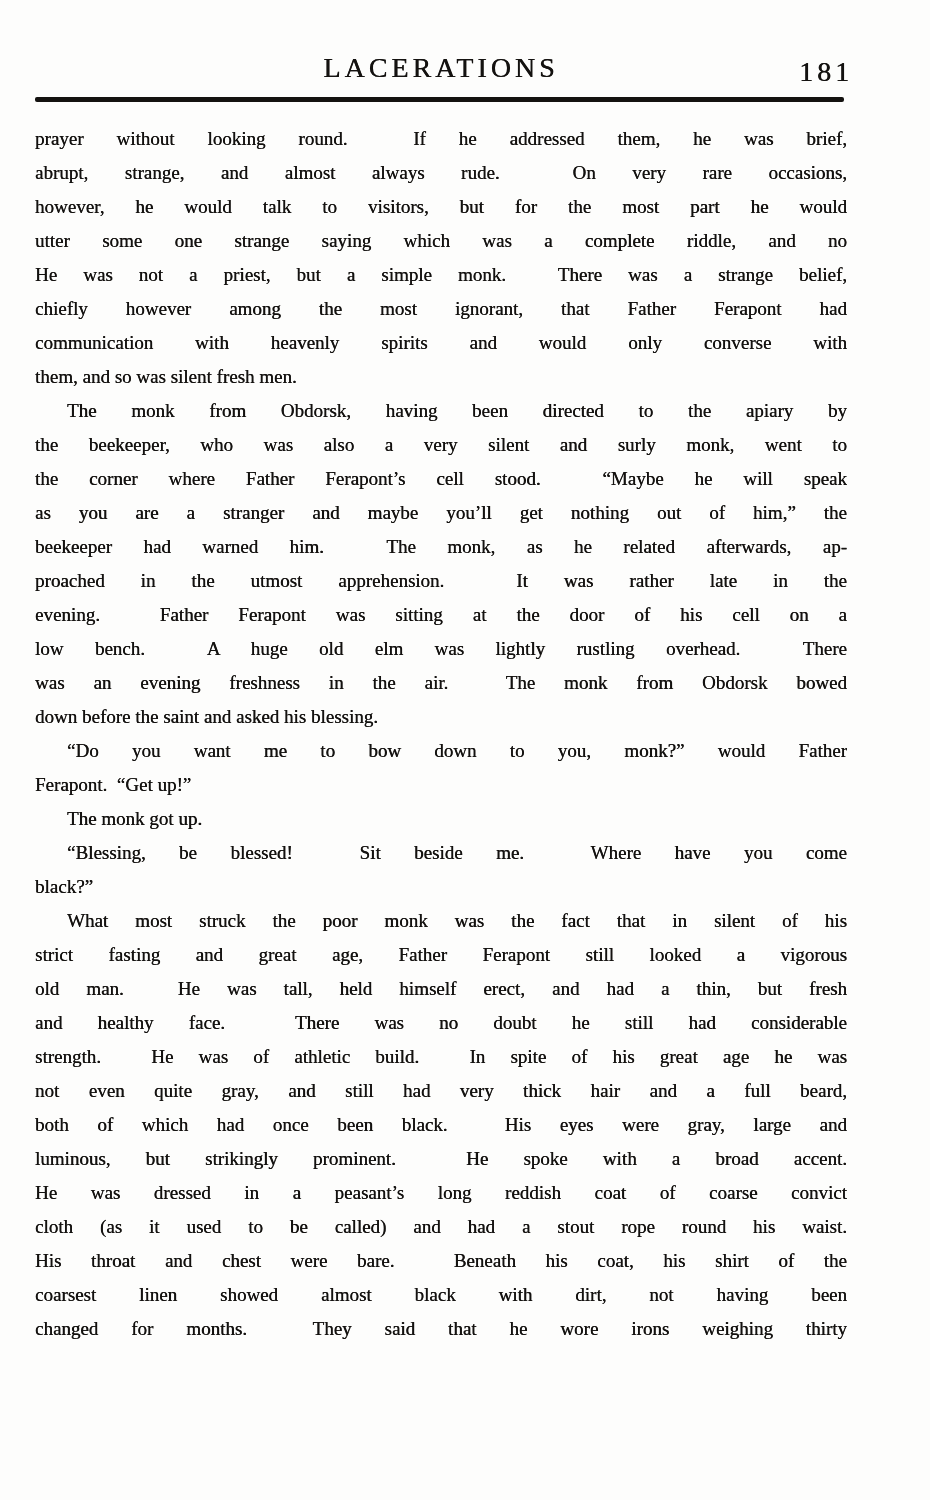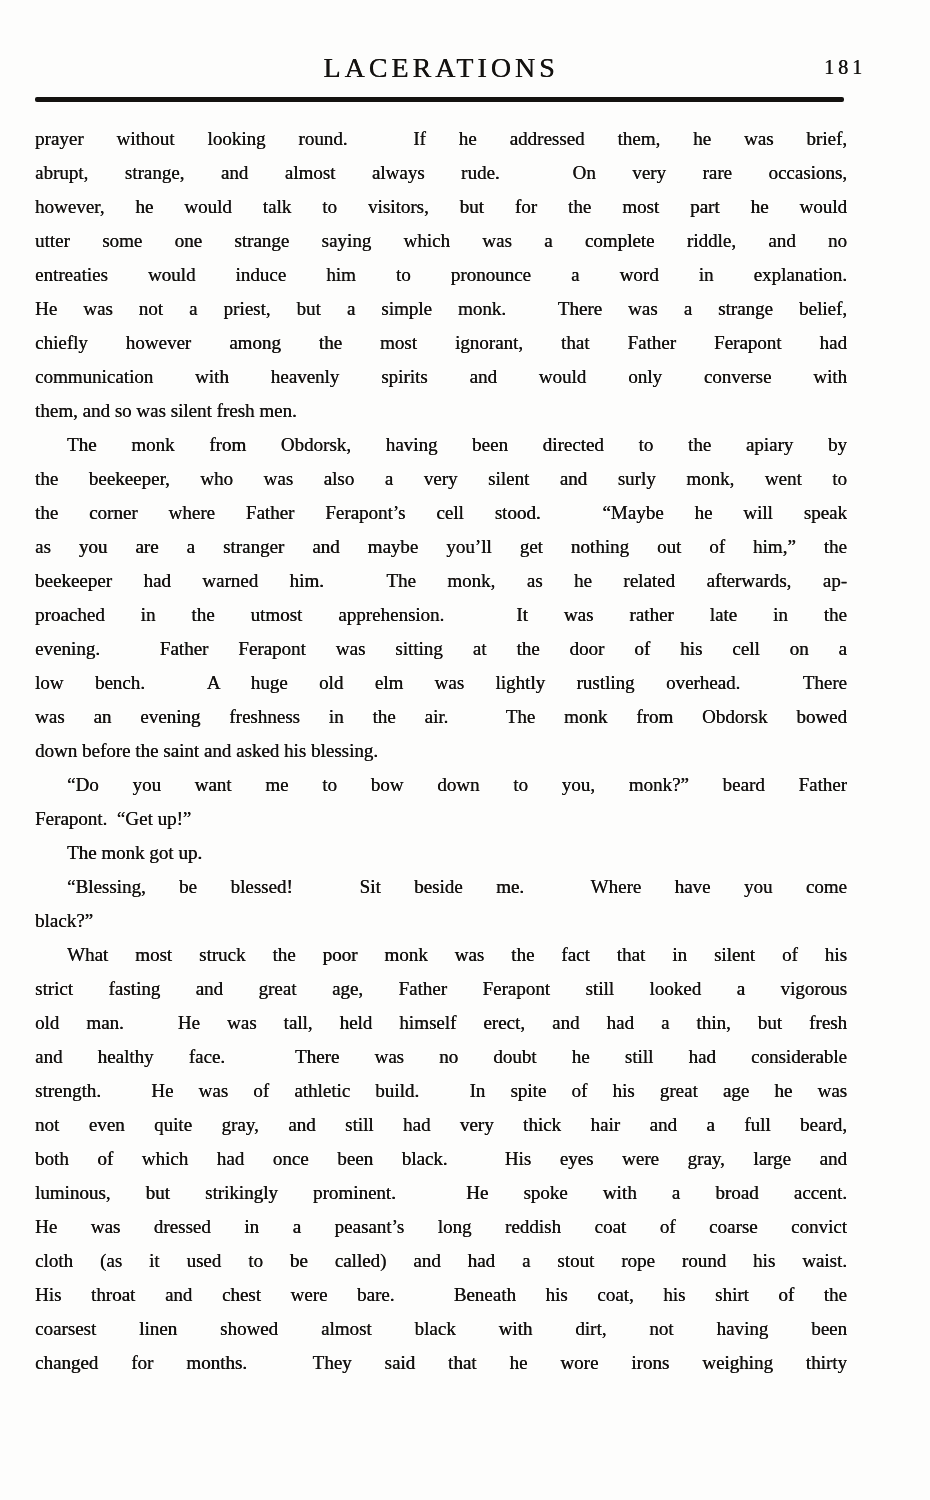--- a/index.html
+++ b/index.html
@@ -31,22 +31,22 @@
     font-size: 28px;
     letter-spacing: 4px;
     font-weight: 500;
     text-shadow: 0.4px 0 0 currentColor;
   }
   .running-head .pageno {
     position: absolute;
     top: 4px;
     left: 751px;
     width: 80px;
-    text-align: right;
-    font-size: 20px;
+    text-align: center;
+    font-size: 28px;
     letter-spacing: 4px;
     font-variant-numeric: oldstyle-nums;
     text-shadow: 0.4px 0 0 currentColor;
   }
   .head-rule {
     position: absolute;
     top: 97px;
     left: 35px;
     width: 809px;
     height: 5px;
@@ -87,42 +87,41 @@
 
   <div class="head-rule"></div>
 
   <div class="body-text">
 
     <div class="para">
       <span class="ln">prayer without looking round.&nbsp; If he addressed them, he was brief,</span>
       <span class="ln">abrupt, strange, and almost always rude.&nbsp; On very rare occasions,</span>
       <span class="ln">however, he would talk to visitors, but for the most part he would</span>
       <span class="ln">utter some one strange saying which was a complete riddle, and no</span>
-      <span class="ln">entreaties would induce him to pronounce a word in explanation.</span>
       <span class="ln">He was not a priest, but a simple monk.&nbsp; There was a strange belief,</span>
       <span class="ln">chiefly however among the most ignorant, that Father Ferapont had</span>
       <span class="ln">communication with heavenly spirits and would only converse with</span>
       <span class="ln last">them, and so was silent fresh men.</span>
     </div>
 
     <div class="para">
       <span class="ln indent">The monk from Obdorsk, having been directed to the apiary by</span>
       <span class="ln">the beekeeper, who was also a very silent and surly monk, went to</span>
       <span class="ln">the corner where Father Ferapont’s cell stood.&nbsp; “Maybe he will speak</span>
       <span class="ln">as you are a stranger and maybe you’ll get nothing out of him,” the</span>
       <span class="ln">beekeeper had warned him.&nbsp; The monk, as he related afterwards, ap-</span>
       <span class="ln">proached in the utmost apprehension.&nbsp; It was rather late in the</span>
       <span class="ln">evening.&nbsp; Father Ferapont was sitting at the door of his cell on a</span>
       <span class="ln">low bench.&nbsp; A huge old elm was lightly rustling overhead.&nbsp; There</span>
       <span class="ln">was an evening freshness in the air.&nbsp; The monk from Obdorsk bowed</span>
       <span class="ln last">down before the saint and asked his blessing.</span>
     </div>
 
     <div class="para">
-      <span class="ln indent">“Do you want me to bow down to you, monk?” beard Father</span>
+      <span class="ln indent">“Do you want me to bow down to you, monk?” would Father</span>
       <span class="ln last">Ferapont.&nbsp; “Get up!”</span>
     </div>
 
     <div class="para">
       <span class="ln indent last">The monk got up.</span>
     </div>
 
     <div class="para">
       <span class="ln indent">“Blessing, be blessed!&nbsp; Sit beside me.&nbsp; Where have you come</span>
       <span class="ln last">black?”</span>

